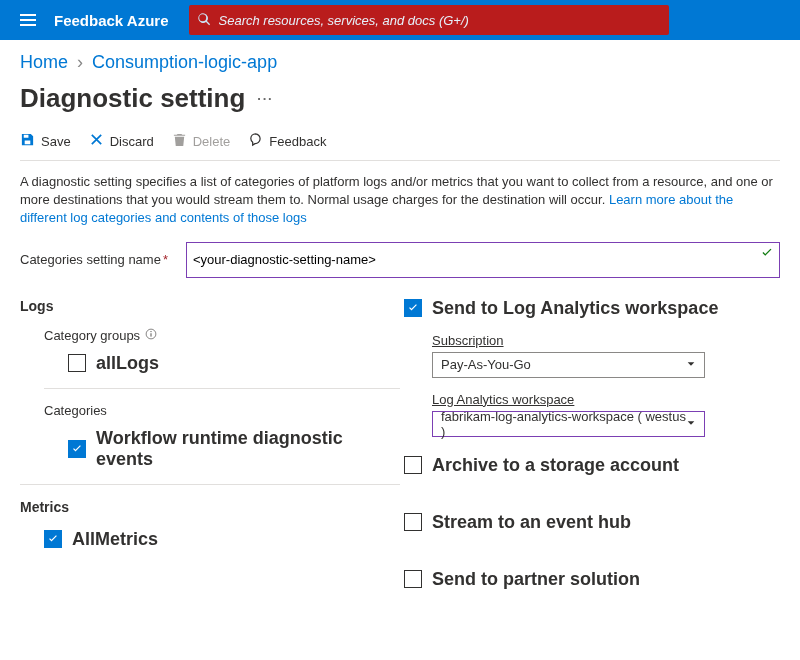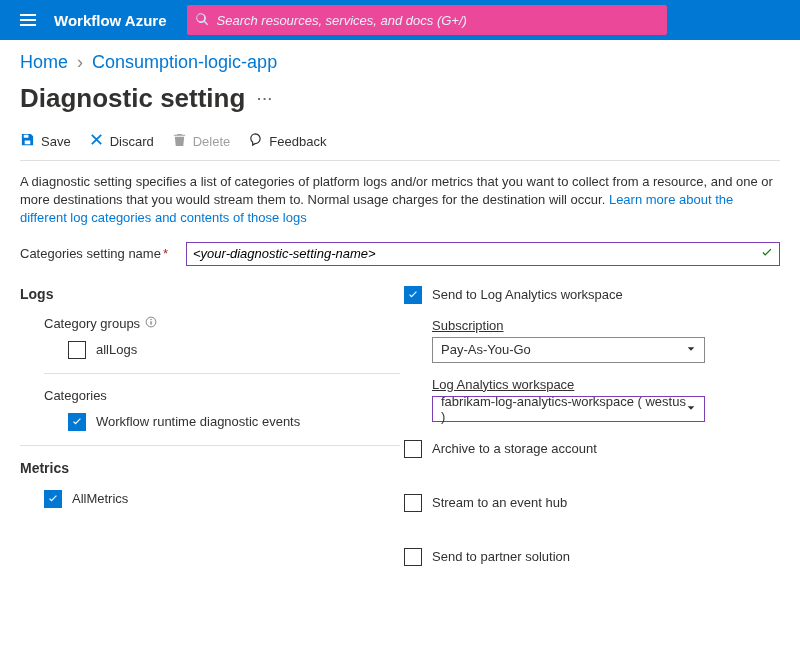--- a/index.html
+++ b/index.html
@@ -2,21 +2,21 @@
 <html><head>
 <meta charset="utf-8">
 <style>
   * { box-sizing: border-box; margin: 0; padding: 0; }
   body { font-family: "Segoe UI", -apple-system, sans-serif; font-size: 13px; color: #323130; background: #fff; width: 800px; height: 660px; overflow: hidden; }
   
   .topbar { background: #0078d4; color: #fff; height: 40px; display: flex; align-items: center; padding: 0 8px; }
   .hamburger { width: 40px; display: flex; justify-content: center; cursor: pointer; }
   .hamburger svg { fill: #fff; width: 16px; height: 16px; }
   .brand { font-weight: 600; font-size: 15px; margin-right: 20px; margin-left: 6px; }
-  .searchbox { flex: none; width: 480px; display: flex; align-items: center; background: #ec4899; border-radius: 2px; height: 30px; padding: 0 8px; }
+  .searchbox { flex: none; width: 480px; display: flex; align-items: center; background: #b91c1c; border-radius: 2px; height: 30px; padding: 0 8px; }
   .searchbox svg { fill: #cce5f6; width: 14px; height: 14px; margin-right: 8px; }
   .searchbox input { background: transparent; border: none; outline: none; color: #fff; font-size: 13px; flex: 1; }
   .searchbox input::placeholder { color: #e6f1fa; font-style: italic; }
   
   .content { padding: 12px 20px; }
   .breadcrumb { font-size: 18px; margin-bottom: 10px; }
   .breadcrumb a { color: #0078d4; text-decoration: none; }
   .breadcrumb .sep { color: #888; margin: 0 4px; }
   
   .page-title-row { display: flex; align-items: center; margin: 6px 0 18px 0; }
@@ -29,58 +29,58 @@
   .tbtn svg { width: 15px; height: 15px; fill: #0078d4; }
   .tbtn.disabled svg { fill: #a19f9d; }
   
   .description { font-size: 13px; color: #323130; line-height: 1.4; margin-bottom: 14px; }
   .description a { color: #0078d4; text-decoration: none; }
   
   .name-row { display: flex; align-items: center; gap: 18px; margin-bottom: 20px; }
   .name-label { font-size: 13px; }
   .name-label .req { color: #a4262c; margin-left: 2px; }
   .name-input-wrap { flex: 1; position: relative; }
-  .name-input { width: 100%; height: 24px; border: 1px solid #7b3fb3; padding: 2px 26px 2px 6px; font-style: italic; font-size: 13px; outline: none; }
+  .name-input { width: 100%; height: 36px; border: 1px solid #7b3fb3; padding: 2px 26px 2px 6px; font-size: 13px; outline: none; }
   .name-check { position: absolute; right: 6px; top: 4px; color: #107c10; }
   .name-check svg { width: 14px; height: 14px; fill: #107c10; }
   
   .two-col { display: flex; gap: 4px; }
   .col-left { flex: 0 0 380px; }
   .col-right { flex: 1; }
   .section-h { font-weight: 600; font-size: 14px; margin-bottom: 14px; }
   .subh { font-size: 13px; color: #323130; margin-bottom: 10px; margin-top: 4px; display: flex; align-items: center; gap: 5px; }
   .info-icon svg { width: 12px; height: 12px; fill: #605e5c; }
   .indent { padding-left: 24px; }
   
   .cb-row { display: flex; align-items: center; gap: 10px; margin-bottom: 14px; cursor: pointer; }
   .cb { width: 18px; height: 18px; border: 1px solid #323130; display: inline-flex; align-items: center; justify-content: center; background: #fff; flex-shrink: 0; }
   .cb.checked { background: #0078d4; border-color: #0078d4; }
   .cb.checked svg { width: 12px; height: 12px; fill: #fff; }
-  .cb-row span { font-size: 13px; }
+  .cb-row span { font-size: 18px; font-weight: bold; }
   
   .divider { height: 1px; background: #e1dfdd; margin: 6px 0 14px 0; }
   
   .dest-group { padding-left: 28px; margin-bottom: 18px; }
   .field-label { font-size: 13px; margin-bottom: 4px; text-decoration: underline; }
   .select-box { border: 1px solid #8a8886; height: 26px; display: flex; align-items: center; justify-content: space-between; padding: 0 8px; font-size: 13px; cursor: pointer; background: #fff; width: 273px; margin-bottom: 14px; }
   .select-box.active { border-color: #7b3fb3; }
   .select-box svg { width: 10px; height: 10px; fill: #323130; }
 </style>
 </head>
 <body>
 
 <div class="topbar">
   <div class="hamburger">
     <svg viewBox="0 0 16 16">
         <rect y="2" width="16" height="2"></rect>
         <rect y="7" width="16" height="2"></rect>
         <rect y="12" width="16" height="2"></rect>
       </svg>
   </div>
-  <div class="brand">Workflow Azure</div>
+  <div class="brand">Feedback Azure</div>
   <div class="searchbox">
     <span>
       <svg viewBox="0 0 16 16">
           <path d="M11.4 10.3a5.5 5.5 0 1 0-1.1 1.1l3.6 3.6 1.1-1.1-3.6-3.6zM6.5 10.5a4 4 0 1 1 0-8 4 4 0 0 1 0 8z"></path>
         </svg>
     </span>
     <input type="text" placeholder="Search resources, services, and docs (G+/)" style="">
   </div>
 </div>
 

